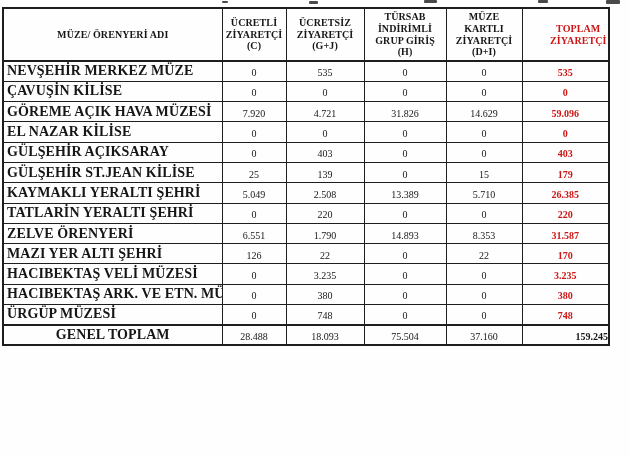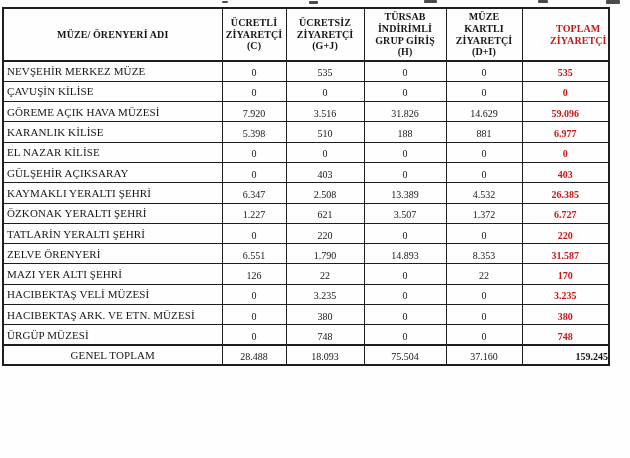--- a/index.html
+++ b/index.html
@@ -52,22 +52,22 @@
     line-height: 1.18;
     text-align: center;
     vertical-align: middle;
     white-space: pre-line;
     border-bottom: 2px solid #1e1e1e;
     letter-spacing: 0.1px;
   }
   .stats thead th.total-col { color: #cc1515; padding-left: 26px; }
 
   .stats td.name {
-    font-size: 11px;
-    font-weight: normal;
+    font-size: 14px;
+    font-weight: bold;
     text-align: left;
     vertical-align: middle;
     padding-left: 3px;
     letter-spacing: 0.1px;
     white-space: nowrap;
   }
   .stats td.num {
     font-size: 10px;
     text-align: center;
     vertical-align: middle;
@@ -142,64 +142,56 @@
           <td class="name">ÇAVUŞİN KİLİSE</td>
           <td class="num">0</td>
           <td class="num">0</td>
           <td class="num">0</td>
           <td class="num">0</td>
           <td class="num total">0</td>
         </tr>
         <tr>
           <td class="name">GÖREME AÇIK HAVA MÜZESİ</td>
           <td class="num">7.920</td>
-          <td class="num">3.516</td>
+          <td class="num">4.721</td>
           <td class="num">31.826</td>
           <td class="num">14.629</td>
           <td class="num total">59.096</td>
         </tr>
         <tr>
-          <td class="name">KARANLIK KİLİSE</td>
-          <td class="num">5.398</td>
-          <td class="num">510</td>
-          <td class="num">188</td>
-          <td class="num">881</td>
-          <td class="num total">6.977</td>
-        </tr>
-        <tr>
           <td class="name">EL NAZAR KİLİSE</td>
           <td class="num">0</td>
           <td class="num">0</td>
           <td class="num">0</td>
           <td class="num">0</td>
           <td class="num total">0</td>
         </tr>
         <tr>
           <td class="name">GÜLŞEHİR AÇIKSARAY</td>
           <td class="num">0</td>
           <td class="num">403</td>
           <td class="num">0</td>
           <td class="num">0</td>
           <td class="num total">403</td>
         </tr>
         <tr>
+          <td class="name">GÜLŞEHİR ST.JEAN KİLİSE</td>
+          <td class="num">25</td>
+          <td class="num">139</td>
+          <td class="num">0</td>
+          <td class="num">15</td>
+          <td class="num total">179</td>
+        </tr>
+        <tr>
           <td class="name">KAYMAKLI YERALTI ŞEHRİ</td>
-          <td class="num">6.347</td>
+          <td class="num">5.049</td>
           <td class="num">2.508</td>
           <td class="num">13.389</td>
-          <td class="num">4.532</td>
+          <td class="num">5.710</td>
           <td class="num total">26.385</td>
-        </tr>
-        <tr>
-          <td class="name">ÖZKONAK YERALTI ŞEHRİ</td>
-          <td class="num">1.227</td>
-          <td class="num">621</td>
-          <td class="num">3.507</td>
-          <td class="num">1.372</td>
-          <td class="num total">6.727</td>
         </tr>
         <tr>
           <td class="name">TATLARİN YERALTI ŞEHRİ</td>
           <td class="num">0</td>
           <td class="num">220</td>
           <td class="num">0</td>
           <td class="num">0</td>
           <td class="num total">220</td>
         </tr>
         <tr>

